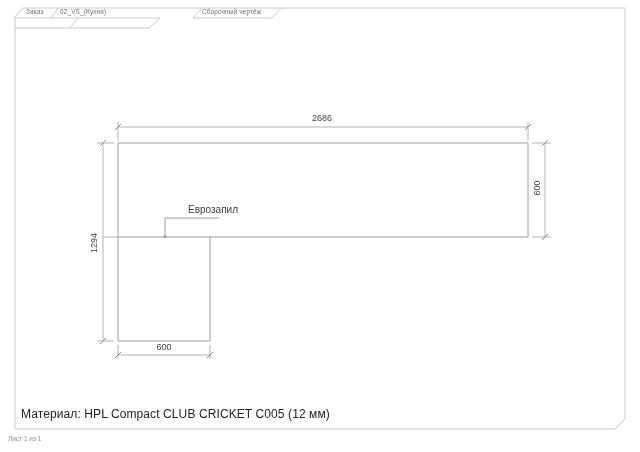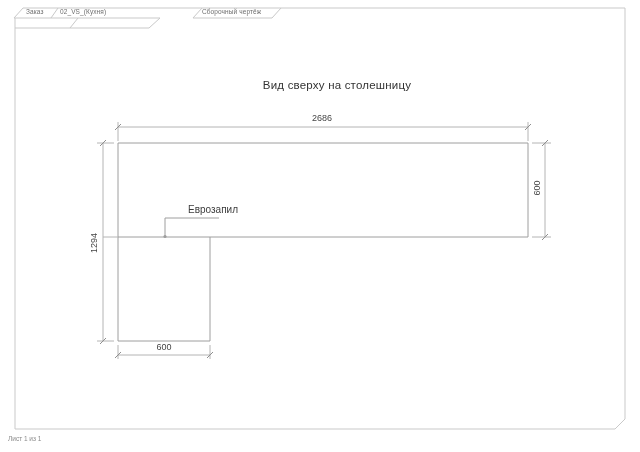--- a/index.html
+++ b/index.html
@@ -87,24 +87,24 @@
       <path d="M165,218 H219"></path>
       <path d="M165,218 V236"></path>
       <circle cx="165" cy="236.5" r="1.6" fill="#9e9e9e" stroke="none"></circle>
     </g>
   </svg>
 
   <div class="txt tab-label" style="left:26px;top:8.5px;">Заказ</div>
   <div class="txt tab-label" style="left:60px;top:8.5px;">02_VS_(Кухня)</div>
   <div class="txt tab-label" style="left:202px;top:8.5px;">Сборочный чертёж</div>
 
-  <div class="txt title-label center" style="left:337px;top:86px;">Вид сверху на столешницу</div>
 
   <div class="txt dim-label center" style="left:322px;top:118px;">2686</div>
   <div class="txt dim-label vert" style="left:537px;top:188px;">600</div>
   <div class="txt dim-label vert" style="left:94px;top:243px;">1294</div>
   <div class="txt dim-label center" style="left:164px;top:347px;">600</div>
 
   <div class="txt joint-label" style="left:166px;top:205px;padding-left:22px;">Еврозапил</div>
 
+  <div class="txt material-label" style="left:21px;top:408px;">Материал: HPL Compact CLUB CRICKET C005 (12 мм)</div>
   <div class="txt sheetnum-label" style="left:8px;top:436px;">Лист 1 из 1</div>
 
 </div>
 
 </body></html>

